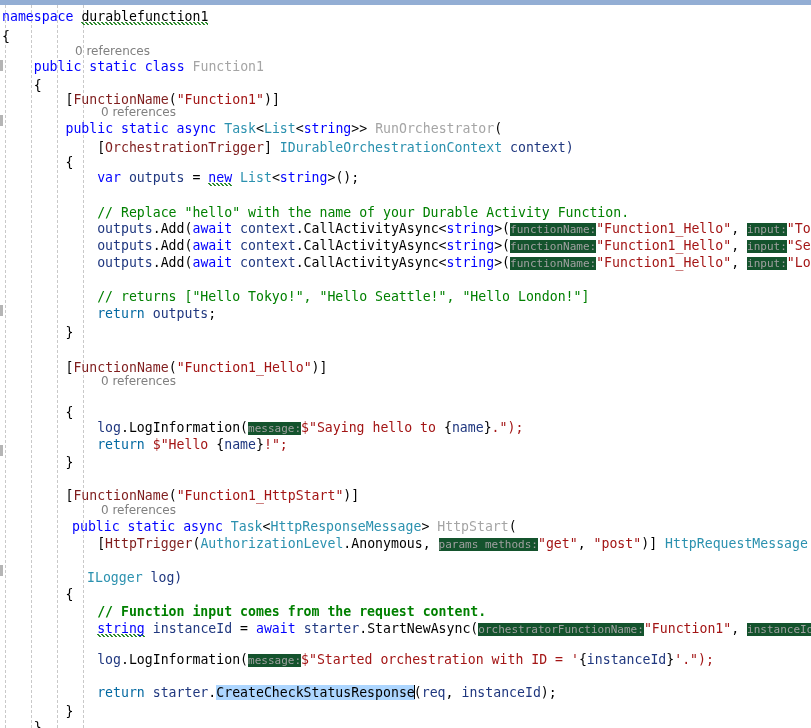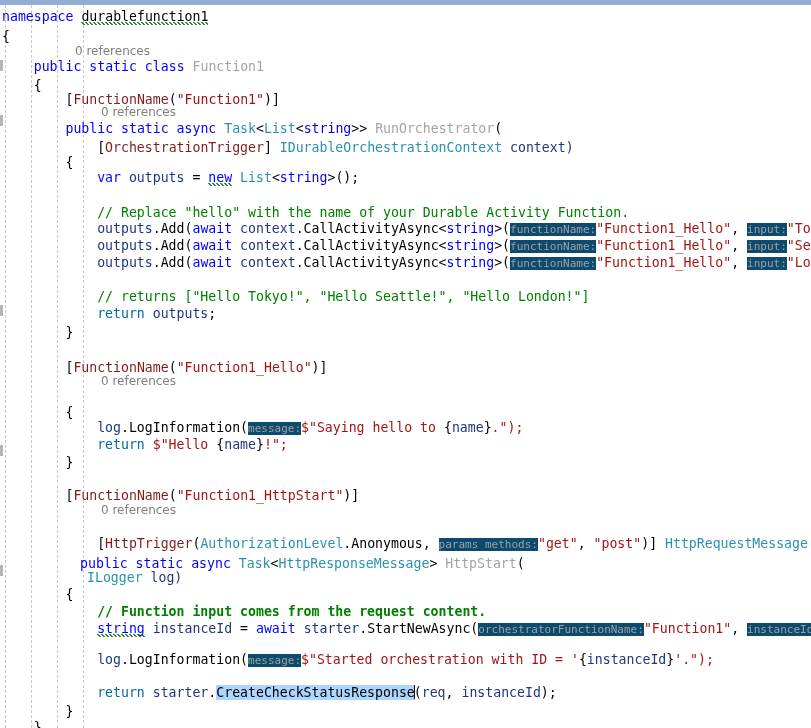--- a/index.html
+++ b/index.html
@@ -84,21 +84,21 @@
   .ctl  { color: #0369a1; margin-top: 11px; }   
   .typ  { color: #2b91af; }   
   .usr  { color: #a5a5a5; }   
   .str  { color: #a31515; }   
   .cmt  { color: #008000; }   
   .attr { color: #7f1d1d; }   
   .plain{ color: #000000; }
   .id   { color: #1f377f; }   
   .pname{                      
     color: #a0a0a0;
-    background: #0c4a6e;
+    background: #14532d;
     font-size: 11px;
     font-family: "DejaVu Sans Mono", "Liberation Mono", monospace;
   }
   .sel  { background: #add6ff; }
   .caret {
     display: inline-block;
     width: 0;
     border-left: 1px solid #000;
     height: 14px;
     vertical-align: -2px;
@@ -149,21 +149,21 @@
       <div class="line" style="top: 248px; left: 97.16px;"><span class="id">outputs</span><span class="plain">.Add(</span><span class="kw">await </span><span class="id">context</span><span class="plain">.CallActivityAsync&lt;</span><span class="kw">string</span><span class="plain">&gt;(</span><span class="pname">functionName:</span><span class="str">"Function1_Hello"</span><span class="plain">, </span><span class="pname">input:</span><span class="str">"London"</span></div>
       <div class="line" style="top: 282px; left: 97.16px;"><span class="cmt">// returns ["Hello Tokyo!", "Hello Seattle!", "Hello London!"]</span></div>
       <div class="line" style="top: 299px; left: 97.16px;"><span class="ctl">return </span><span class="id">outputs</span><span class="plain">;</span></div>
       <div class="line" style="top: 318px; left: 65.44px;"><span class="plain">}</span></div>
       <div class="line" style="top: 353px; left: 65.44px;"><span class="plain">[</span><span class="attr">FunctionName</span><span class="plain">(</span><span class="str">"Function1_Hello"</span><span class="plain">)]</span></div>
       <div class="line" style="top: 398px; left: 65.44px;"><span class="plain">{</span></div>
       <div class="line" style="top: 413px; left: 97.16px;"><span class="id">log</span><span class="plain">.LogInformation(</span><span class="pname">message:</span><span class="str">$"Saying hello to </span><span class="plain">{</span><span class="id">name</span><span class="plain">}</span><span class="str">.");</span></div>
       <div class="line" style="top: 430px; left: 97.16px;"><span class="ctl">return </span><span class="str">$"Hello </span><span class="plain">{</span><span class="id">name</span><span class="plain">}</span><span class="str">!";</span></div>
       <div class="line" style="top: 448px; left: 65.44px;"><span class="plain">}</span></div>
       <div class="line" style="top: 481px; left: 65.44px;"><span class="plain">[</span><span class="attr">FunctionName</span><span class="plain">(</span><span class="str">"Function1_HttpStart"</span><span class="plain">)]</span></div>
-      <div class="line" style="top: 512px; left: 80px; margin-top: 37px;"><span class="kw">public static async </span><span class="typ">Task</span><span class="plain">&lt;</span><span class="typ">HttpResponseMessage</span><span class="plain">&gt; </span><span class="usr">HttpStart</span><span class="plain">(</span></div>
+      <div class="line" style="top: 512px; left: 72px;"><span class="kw">public static async </span><span class="typ">Task</span><span class="plain">&lt;</span><span class="typ">HttpResponseMessage</span><span class="plain">&gt; </span><span class="usr">HttpStart</span><span class="plain">(</span></div>
       <div class="line" style="top: 529px; left: 97.16px;"><span class="plain">[</span><span class="attr">HttpTrigger</span><span class="plain">(</span><span class="typ">AuthorizationLevel</span><span class="plain">.Anonymous, </span><span class="pname">params methods:</span><span class="str">"get"</span><span class="plain">, </span><span class="str">"post"</span><span class="plain">)] </span><span class="typ">HttpRequestMessage</span><span class="id"> req,</span></div>
       <div class="line" style="top: 563px; left: 87px;"><span class="typ">ILogger</span><span class="id"> log)</span></div>
       <div class="line" style="top: 580px; left: 65.44px;"><span class="plain">{</span></div>
       <div class="line" style="top: 597px; left: 97.16px; font-weight: bold;"><span class="cmt">// Function input comes from the request content.</span></div>
       <div class="line" style="top: 614px; left: 97.16px;"><span class="kw squig">string</span><span class="plain"> </span><span class="id">instanceId</span><span class="plain"> = </span><span class="kw">await </span><span class="id">starter</span><span class="plain">.StartNewAsync(</span><span class="pname">orchestratorFunctionName:</span><span class="str">"Function1"</span><span class="plain">, </span><span class="pname">instanceId:</span></div>
       <div class="line" style="top: 645px; left: 97.16px;"><span class="id">log</span><span class="plain">.LogInformation(</span><span class="pname">message:</span><span class="str">$"Started orchestration with ID = '</span><span class="plain">{</span><span class="id">instanceId</span><span class="plain">}</span><span class="str">'.");</span></div>
       <div class="line" style="top: 678px; left: 97.16px;"><span class="ctl">return </span><span class="id">starter</span><span class="plain">.</span><span class="plain sel">CreateCheckStatusResponse</span><span class="caret"></span><span class="plain">(</span><span class="id">req</span><span class="plain">, </span><span class="id">instanceId</span><span class="plain">);</span></div>
       <div class="line" style="top: 697px; left: 65.44px;"><span class="plain">}</span></div>
       <div class="line" style="top: 713px; left: 33.72px;"><span class="plain">}</span></div>
     </div>

